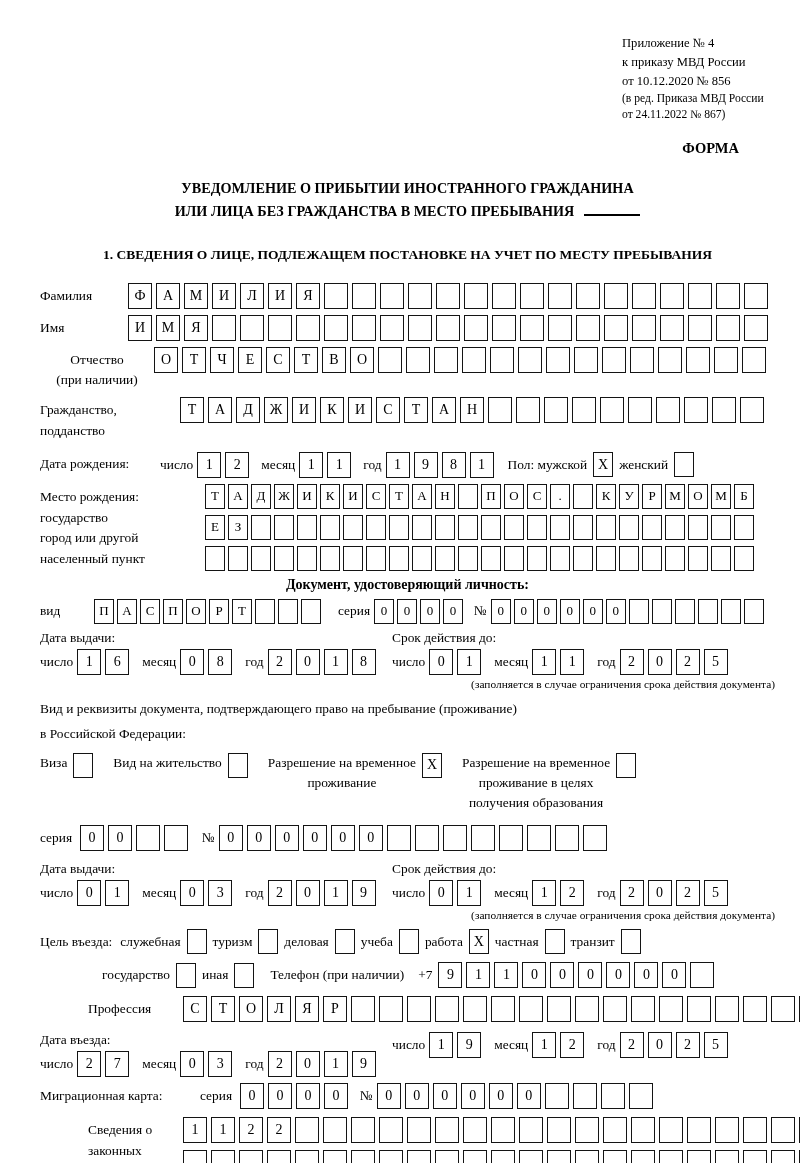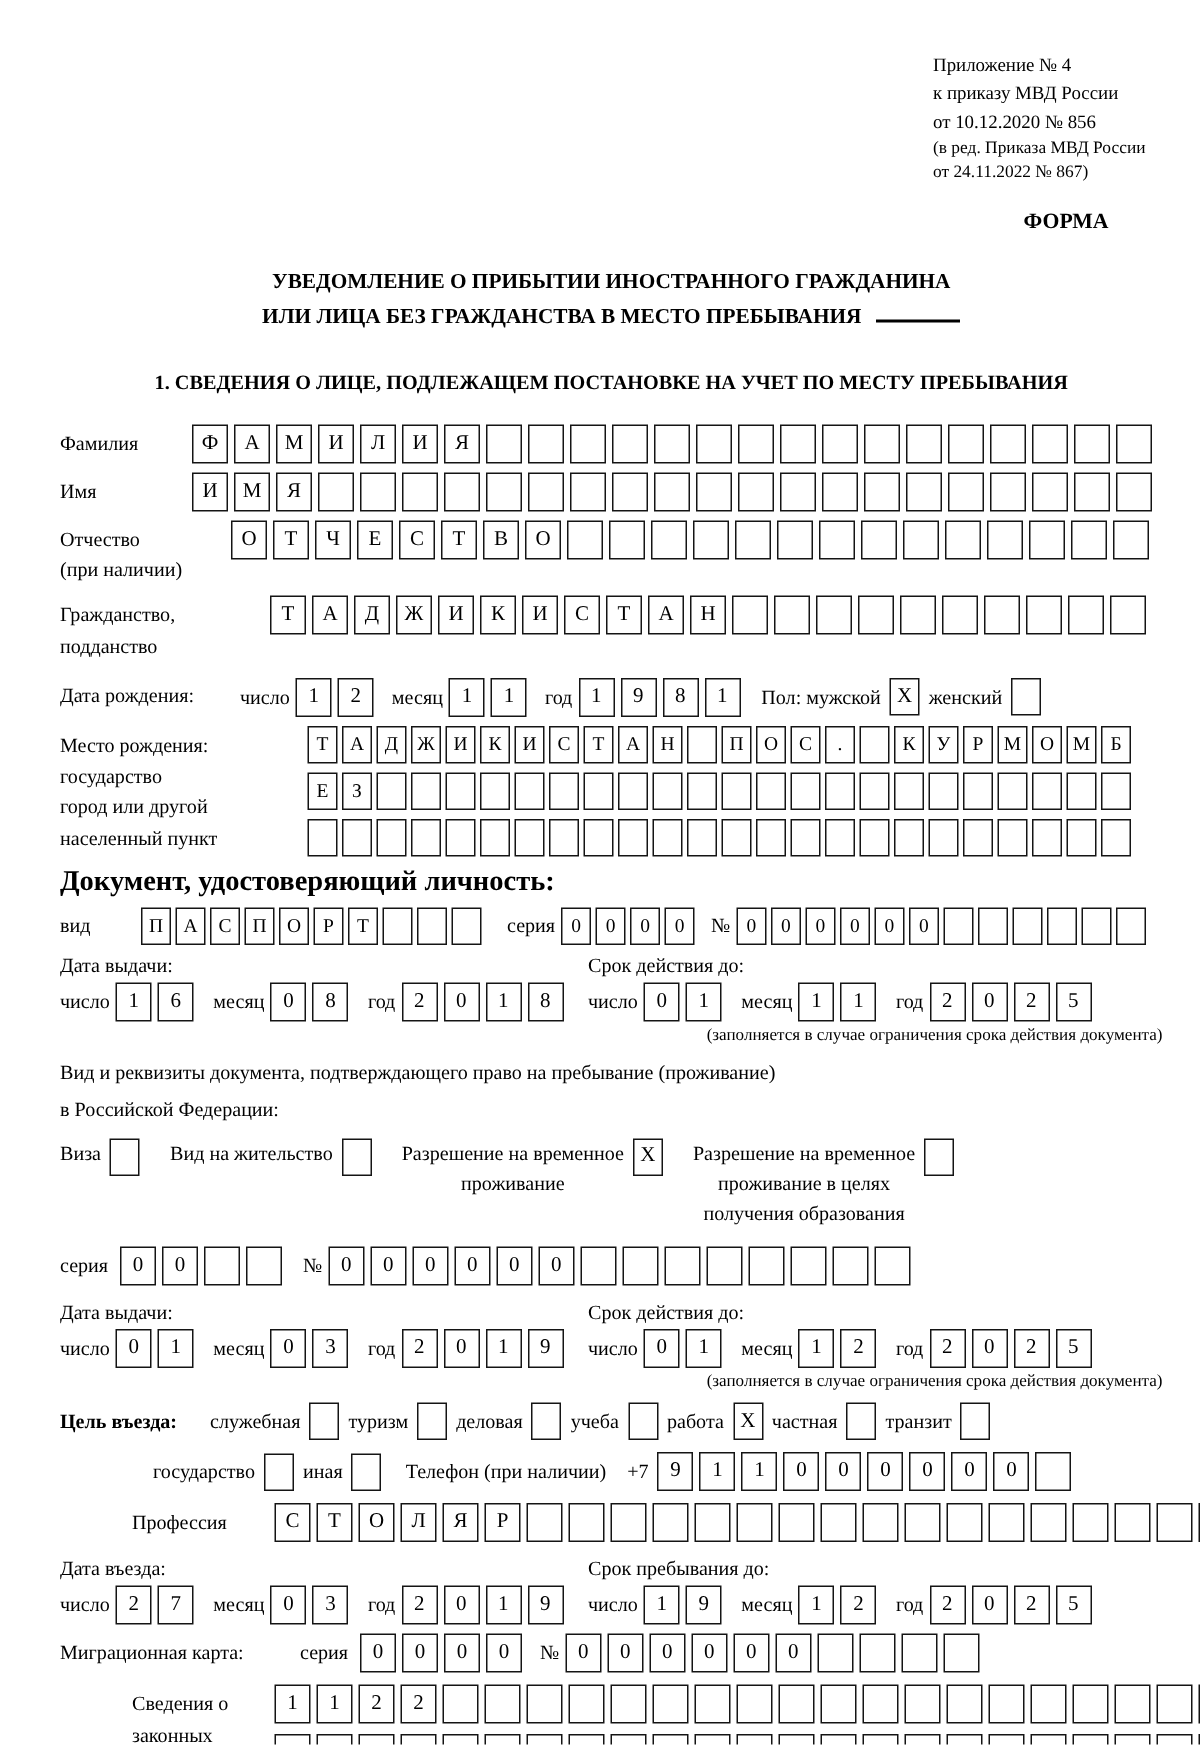--- a/index.html
+++ b/index.html
@@ -17,21 +17,21 @@
   .forma { margin:16px 36px 0 0; text-align:right; font-weight:700; font-size:14.5px; }
 
   .title { margin-top:20px; text-align:center; font-weight:700; font-size:14.2px; line-height:1.6; }
   .title-underline { display:inline-block; width:56px; border-bottom:2px solid #000; margin-left:10px; }
 
   .sec { margin-top:24px; margin-bottom:20px; text-align:center; font-weight:700; font-size:13.5px; }
 
   
   .frow { display:flex; align-items:flex-start; margin-bottom:6px; }
   .lbl { white-space:pre-line; line-height:1.55; padding-top:3px; flex:0 0 auto; }
-  .w88 { width:88px; } .w114 { width:114px; } .w140 { width:140px; } .w165 { width:165px; } .w95 { width:95px;margin-left:48px; }
+  .w88 { width:88px; } .w114 { width:114px;text-align:center; } .w140 { width:140px; } .w165 { width:165px; } .w95 { width:95px;margin-left:48px; }
 
   
   .boxes { display:flex; flex-wrap:nowrap; flex:0 0 auto; }
   .box {
     flex:0 0 auto; width:24px; height:26px; border:1.6px solid #141414;
     margin-right:4px; display:flex; align-items:center; justify-content:center;
     font-size:14px;
   }
   .boxes.sm .box { width:20px; height:25px; margin-right:3px; font-size:13px; }
   .stack { display:flex; flex-direction:column; gap:6px; }
@@ -58,21 +58,21 @@
   .opt { display:flex; align-items:flex-start; margin-right:14px; }
   .optlbl { white-space:pre-line; text-align:center; line-height:1.5; }
   .opt .cbox { margin-top:0; }
 
   
   .prow { display:flex; align-items:center; margin-bottom:8px; }
   .prow .plbl { flex:0 0 auto; }
   .indent100 { margin-left:62px; }
 
   .intro { line-height:1.9; margin-top:6px; }
-  .idhead { text-align:left; font-weight:700; margin:6px 0 6px; font-size:19px; }
+  .idhead { text-align:center; font-weight:700; margin:6px 0 6px; font-size:14px; }
   .mt10 { margin-top:10px; }
 </style>
 </head>
 <body>
 
 <div class="page">
 
   <div class="hdr">
     <div>Приложение № 4</div>
     <div>к приказу МВД России</div>
@@ -498,21 +498,21 @@
             <span class="box">0</span>
             <span class="box">2</span>
             <span class="box">5</span>
           </span>
       </div>
       <div class="note">(заполняется в случае ограничения срока действия документа)</div>
     </div>
   </div>
 
   <div class="prow" style="margin-top:8px;">
-    <span class="plbl" style="margin-right:22px;font-weight:bold;">Цель въезда:</span>
+    <span class="plbl" style="margin-right:8px;">Цель въезда:</span>
     <span>служебная</span>
     <span class="cbox"></span>
     <span>туризм</span>
     <span class="cbox"></span>
     <span>деловая</span>
     <span class="cbox"></span>
     <span>учеба</span>
     <span class="cbox"></span>
     <span>работа</span>
     <span class="cbox">X</span>
@@ -589,21 +589,20 @@
         <span class="dlbl">год</span>
         <span class="boxes">
             <span class="box">2</span>
             <span class="box">0</span>
             <span class="box">1</span>
             <span class="box">9</span>
           </span>
       </div>
     </div>
     <div class="dcol2">
-      <div class="dhead">Срок пребывания до:</div>
       <div class="dgroup">
         <span class="dlbl">число</span>
         <span class="boxes">
             <span class="box">1</span>
             <span class="box">9</span>
           </span>
         <span class="dlbl">месяц</span>
         <span class="boxes">
             <span class="box">1</span>
             <span class="box">2</span>

